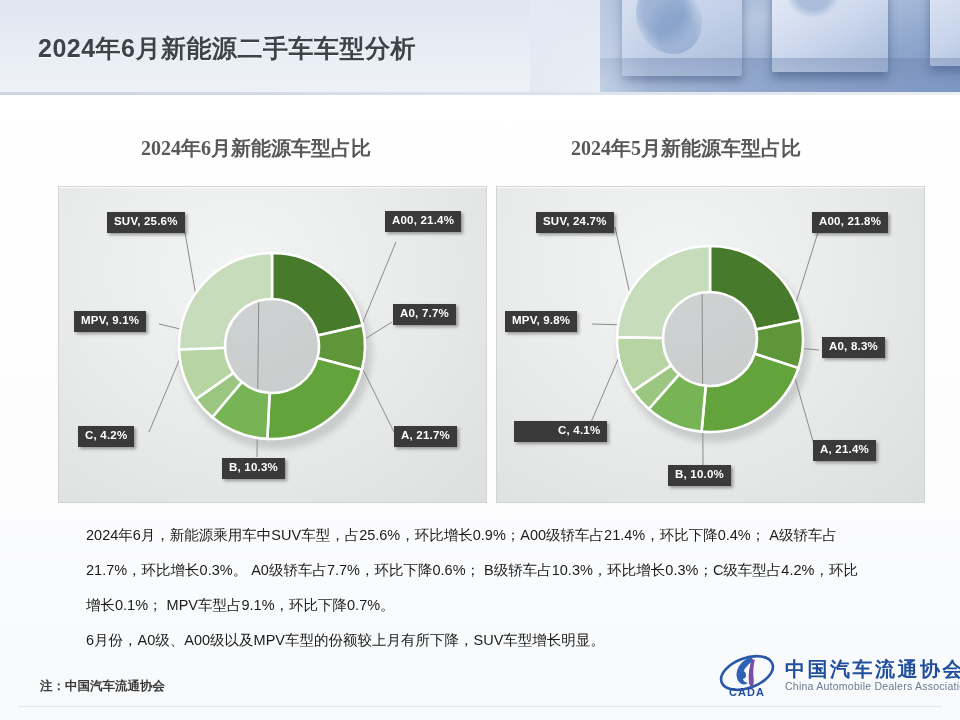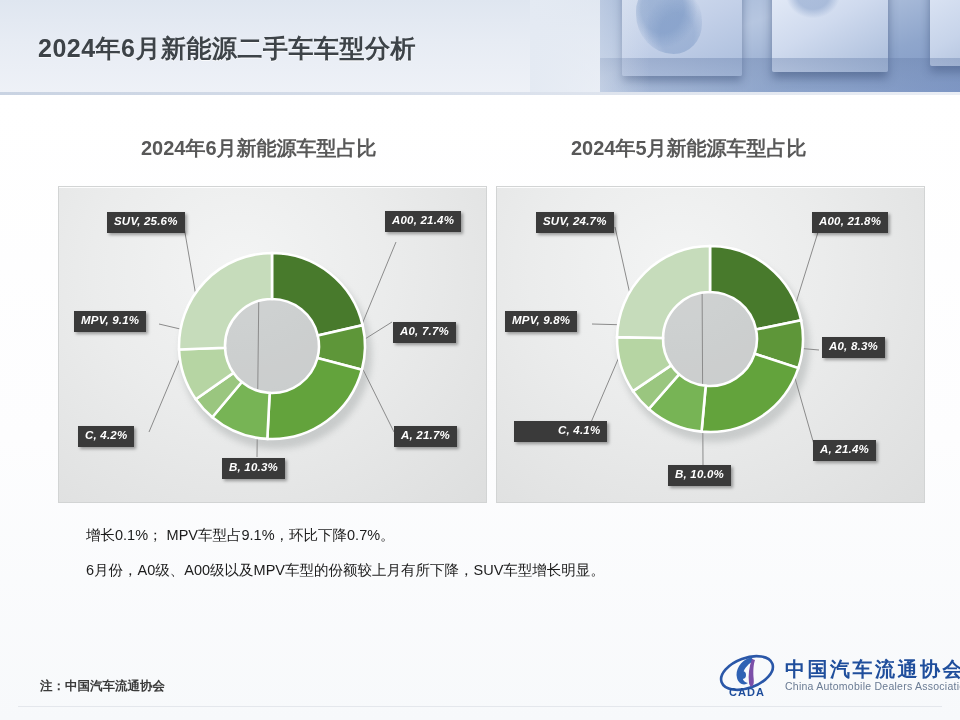--- a/index.html
+++ b/index.html
@@ -70,32 +70,32 @@
   
   .body-bg{
     position:absolute;left:0;top:95px;width:960px;height:625px;
     background:linear-gradient(180deg,#ffffff 0%,#fdfdfe 55%,#f7f9fb 100%);
   }
 
   
   .chart-title{
     position:absolute;font-size:20px;font-weight:bold;color:#585858;
     white-space:nowrap;
+    font-family:Liberation Serif, serif;
   }
   .chart-title.left{left:141px;top:135px;}
   .chart-title.right{left:571px;top:135px;}
 
   
   .panel{
     position:absolute;top:186px;width:427px;height:315px;
     background:radial-gradient(ellipse at 42% 26%,#f3f4f4 0%,#ebecec 42%,#dddede 100%);
     border:1px solid #d2d4d4;
     box-shadow:inset 0 1px 0 rgba(255,255,255,.85);
     overflow:hidden;
-    font-style:italic;
   }
   .panel.left{left:58px;}
   .panel.right{left:496px;}
 
   .donut-wrap{position:absolute;left:0;top:0;width:100%;height:100%;}
   .donut-svg{position:absolute;}
 
   
   .callout{
     position:absolute;
@@ -179,21 +179,21 @@
           <path d="M 153.27050325457765 230.28384963326954 A 93 93 0 0 1 136.74445383273292 212.23618768029695 L 174.46225086170375 185.90430990294576 A 47 47 0 0 0 182.81412530070054 195.02517132003945 Z" fill="#9ac67f" stroke="#ffffff" stroke-width="2.6"></path>
           <path d="M 136.74445383273292 212.23618768029695 A 93 93 0 0 1 120.0660790444252 162.50518698830388 L 166.0333947858923 160.7714385854869 A 47 47 0 0 0 174.46225086170375 185.90430990294576 Z" fill="#b6d5a3" stroke="#ffffff" stroke-width="2.6"></path>
           <path d="M 120.0660790444252 162.50518698830388 A 93 93 0 0 1 212.99999999999997 66 L 213 112 A 47 47 0 0 0 166.0333947858923 160.7714385854869 Z" fill="#c6dcbb" stroke="#ffffff" stroke-width="2.6"></path>
         </svg>
     </div>
     <div class="callout" style="left:48px;top:25px;">SUV, 25.6%</div>
     <div class="callout" style="left:15px;top:124px;">MPV, 9.1%</div>
     <div class="callout" style="left:19px;top:239px;">C, 4.2%</div>
     <div class="callout" style="left:163px;top:271px;">B, 10.3%</div>
     <div class="callout" style="left:335px;top:239px;">A, 21.7%</div>
-    <div class="callout" style="left:334px;top:135px;">A0, 7.7%</div>
+    <div class="callout" style="left:334px;top:117px;">A0, 7.7%</div>
     <div class="callout" style="left:326px;top:24px;">A00, 21.4%</div>
   </div>
 
   <div class="panel right">
     <div class="donut-wrap">
       <svg class="donut-svg" id="donut-1" width="427" height="315" viewBox="0 0 427 315">
           <ellipse cx="217" cy="160" rx="96" ry="95" fill="rgba(120,125,125,0.28)" filter="blur(3px)"></ellipse>
           <line x1="268" y1="215" x2="322" y2="42" stroke="#8b8b8b" stroke-width="1"></line>
           <line x1="288" y1="160" x2="322" y2="163" stroke="#8b8b8b" stroke-width="1"></line>
           <line x1="273" y1="104" x2="318" y2="261" stroke="#8b8b8b" stroke-width="1"></line>
@@ -213,20 +213,22 @@
     <div class="callout" style="left:39px;top:25px;">SUV, 24.7%</div>
     <div class="callout" style="left:8px;top:124px;">MPV, 9.8%</div>
     <div class="callout" style="left:17px;top:234px;padding-left:44px;">C, 4.1%</div>
     <div class="callout" style="left:171px;top:278px;">B, 10.0%</div>
     <div class="callout" style="left:316px;top:253px;">A, 21.4%</div>
     <div class="callout" style="left:325px;top:150px;">A0, 8.3%</div>
     <div class="callout" style="left:315px;top:25px;">A00, 21.8%</div>
   </div>
 
   <div class="para">
+    <p>2024年6月，新能源乘用车中SUV车型，占25.6%，环比增长0.9%；A00级轿车占21.4%，环比下降0.4%； A级轿车占</p>
+    <p>21.7%，环比增长0.3%。 A0级轿车占7.7%，环比下降0.6%； B级轿车占10.3%，环比增长0.3%；C级车型占4.2%，环比</p>
     <p>增长0.1%； MPV车型占9.1%，环比下降0.7%。</p>
     <p>6月份，A0级、A00级以及MPV车型的份额较上月有所下降，SUV车型增长明显。</p>
   </div>
 
   <div class="note">注：中国汽车流通协会</div>
   <div class="footer-rule"></div>
   <div class="logo">
     <div class="logo-mark">
       <svg width="58" height="46" viewBox="0 0 58 46">
         <ellipse cx="29" cy="20" rx="27" ry="15" fill="none" stroke="#2a57a8" stroke-width="2.6" transform="rotate(-20 29 20)"></ellipse>

